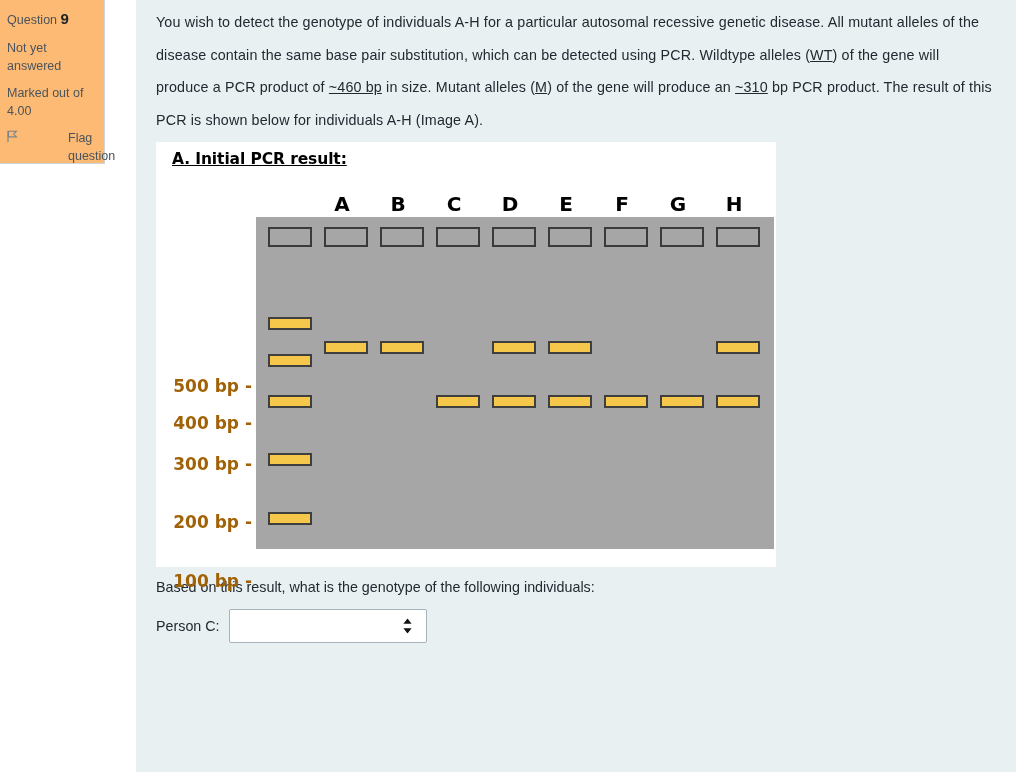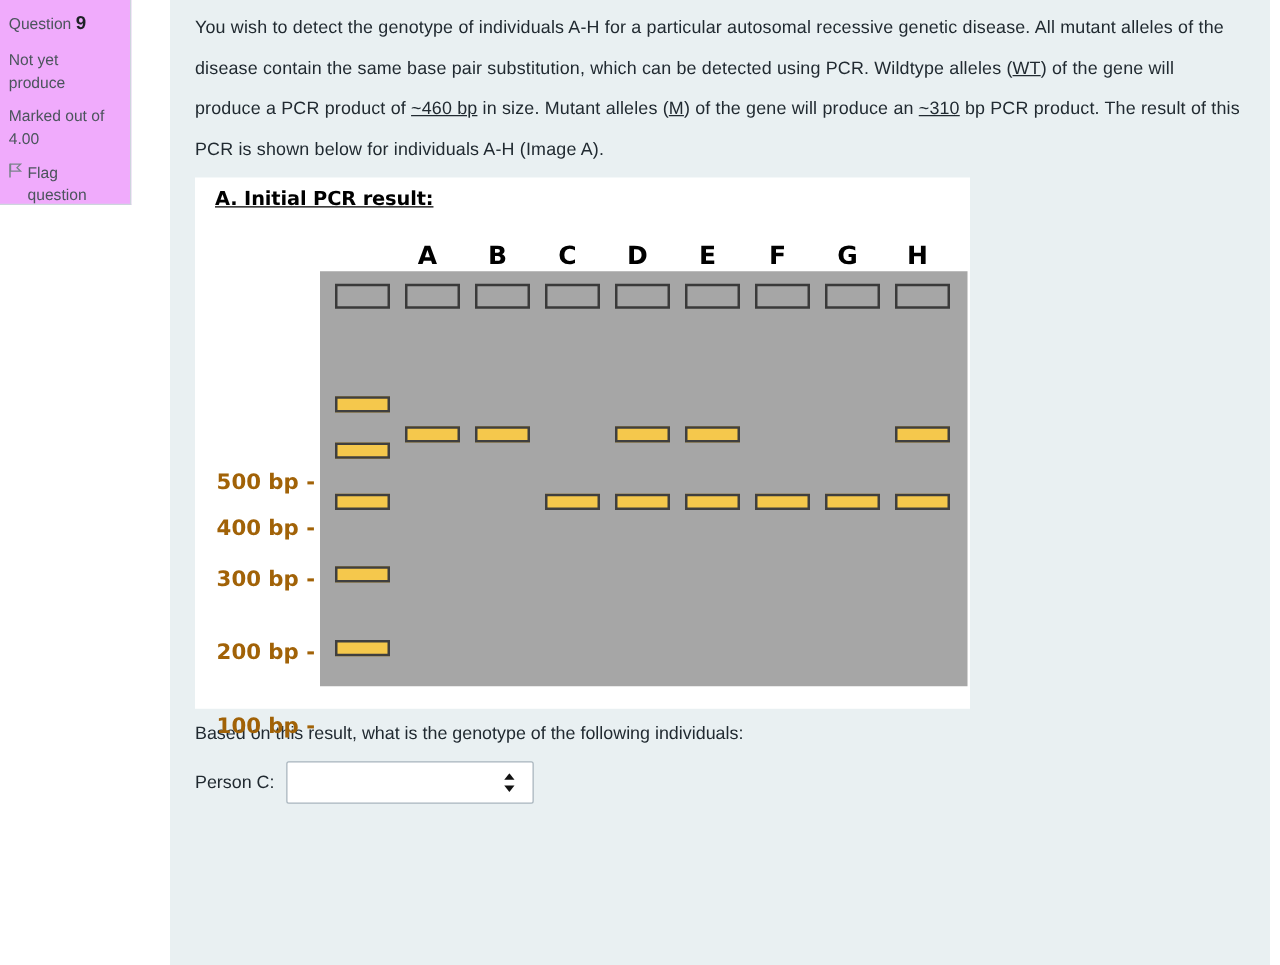--- a/index.html
+++ b/index.html
@@ -8,33 +8,33 @@
     width:1024px; height:772px;
     background:#ffffff;
     font-family:"Liberation Sans", sans-serif;
     overflow:hidden;
     position:relative;
   }
 
   
   #qinfo {
     position:absolute; left:0; top:0; width:105px; height:164px;
-    background:#f0abfc;
+    background:#fdba74;
     border-right:1px solid #cdd5dd;
     border-bottom:1px solid #cdd5dd;
     padding:8px 11px 0 7px;
     color:#30373d;
     font-size:12.5px;
     line-height:1.45;
   }
   #qinfo .block { margin-bottom:9px; }
   #qinfo .qlabel { color:#4b545c; font-size:12.5px; }
   #qinfo .qnum { font-size:15px; font-weight:bold; color:#1d2125; letter-spacing:.2px; }
   #qinfo .flagrow { display:flex; align-items:flex-start; gap:4px; }
-  #qinfo .flagrow .flagtxt { line-height:1.45; }
+  #qinfo .flagrow .flagtxt { line-height:1.45;margin-left:46px; }
   .flag-icon { display:inline-block; width:11px; height:13px; flex:0 0 11px; margin-top:1px; }
 
   
   #content {
     position:absolute; left:136px; top:0; width:888px; height:772px;
     background:#e9f0f2;
     padding:0 14px 0 20px;
   }
   #scrollstrip {
     position:absolute; right:0; top:0; width:8px; height:772px; background:#ffffff;
@@ -111,21 +111,21 @@
   }
 </style>
 </head>
 <body>
 
 <div id="qinfo">
   <div class="block">
     <span class="qlabel">Question</span>
     <span class="qnum">9</span>
   </div>
-  <div class="block qlabel">Not yet produce</div>
+  <div class="block qlabel">Not yet answered</div>
   <div class="block qlabel">
     <div>Marked out of</div>
     <div>4.00</div>
   </div>
   <div class="block flagrow">
     <span class="flag-icon">
       <svg width="11" height="13" viewBox="0 0 11 13">
           <path d="M1 1 L1 12" stroke="#7a838b" stroke-width="1.2" fill="none"></path>
           <path d="M1.4 1.3 L9.4 1.3 L6.6 4.1 L9.4 6.9 L1.4 6.9 Z" fill="none" stroke="#7a838b" stroke-width="1.1"></path>
         </svg>

